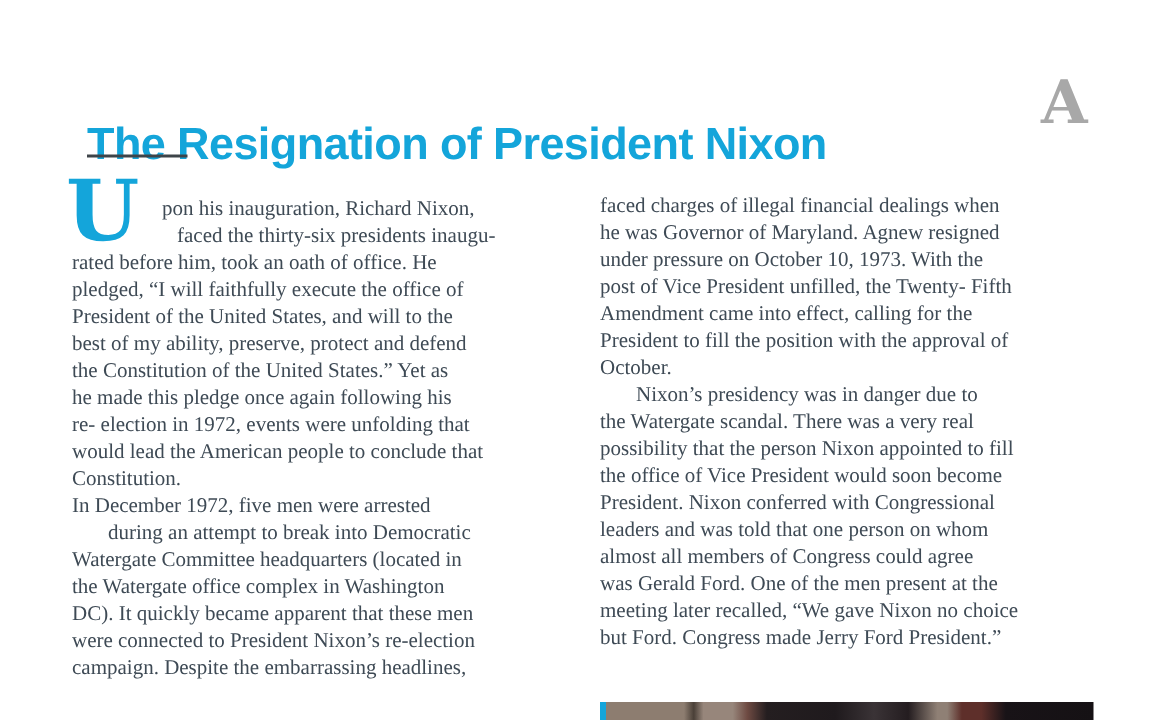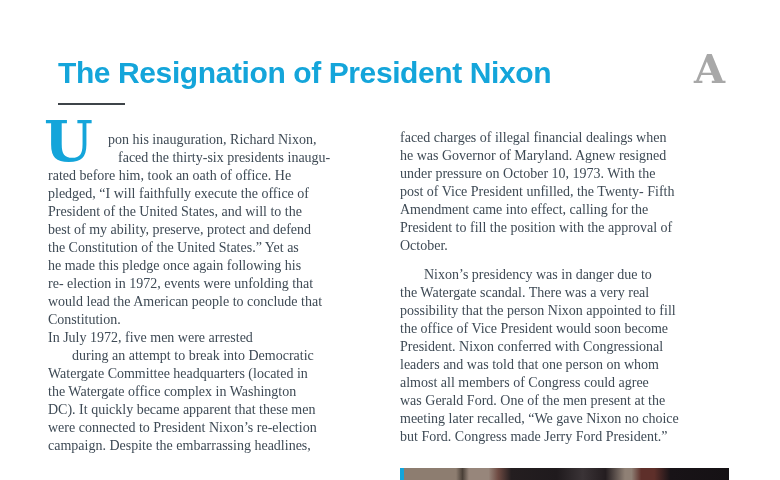--- a/index.html
+++ b/index.html
@@ -4,21 +4,21 @@
 <style>
   html,body{margin:0;padding:0;background:#ffffff;}
   .page{
     position:relative;
     width:780px;height:480px;
     background:#ffffff;
     overflow:hidden;
     font-family:"Liberation Serif", serif;
   }
   .page-title{
-    position:absolute;left:58px;top:36px;
+    position:absolute;left:58px;top:60px;
     font-family:"Liberation Sans", sans-serif;
     font-weight:700;
     font-size:30px;line-height:34px;
     letter-spacing:-0.4px;
     color:#14a5da;
     white-space:nowrap;
   }
   .section-letter{
     position:absolute;left:694px;top:48px;
     font-family:"DejaVu Serif", serif;
@@ -41,21 +41,21 @@
     position:absolute;
     font-size:14px;line-height:18px;
     color:#3e4a55;
   }
   .col-left{left:48px;top:131px;width:342px;}
   .col-right{left:400px;top:129px;width:340px;}
   .line{white-space:nowrap;height:18px;}
   .col-left .line:nth-child(1){padding-left:60px;}
   .col-left .line:nth-child(2){padding-left:70px;}
   .col-left .line:nth-child(13){text-indent:24px;}
-  .col-right .line:nth-child(8){text-indent:24px;margin-top:11px;}
+  .col-right .line:nth-child(8){text-indent:24px;}
   .photo{
     position:absolute;left:400px;top:468px;
     width:329px;height:60px;
     display:flex;
   }
   .photo-stripe{width:4px;background:#14a5da;}
   .photo-fill{
     flex:1;
     background:
       radial-gradient(ellipse 28px 14px at 56% 40%, rgba(185,185,190,0.85), rgba(185,185,190,0) 70%),
@@ -90,21 +90,21 @@
       <div class="line">faced the thirty-six presidents inaugu-</div>
       <div class="line">rated before him, took an oath of office. He</div>
       <div class="line">pledged, “I will faithfully execute the office of</div>
       <div class="line">President of the United States, and will to the</div>
       <div class="line">best of my ability, preserve, protect and defend</div>
       <div class="line">the Constitution of the United States.” Yet as</div>
       <div class="line">he made this pledge once again following his</div>
       <div class="line">re- election in 1972, events were unfolding that</div>
       <div class="line">would lead the American people to conclude that</div>
       <div class="line">Constitution.</div>
-      <div class="line">In July 1972, five men were arrested</div>
+      <div class="line">In December 1972, five men were arrested</div>
       <div class="line">during an attempt to break into Democratic</div>
       <div class="line">Watergate Committee headquarters (located in</div>
       <div class="line">the Watergate office complex in Washington</div>
       <div class="line">DC). It quickly became apparent that these men</div>
       <div class="line">were connected to President Nixon’s re-election</div>
       <div class="line">campaign. Despite the embarrassing headlines,</div>
     </div>
 
   <div class="column col-right">
       <div class="line">faced charges of illegal financial dealings when</div>

